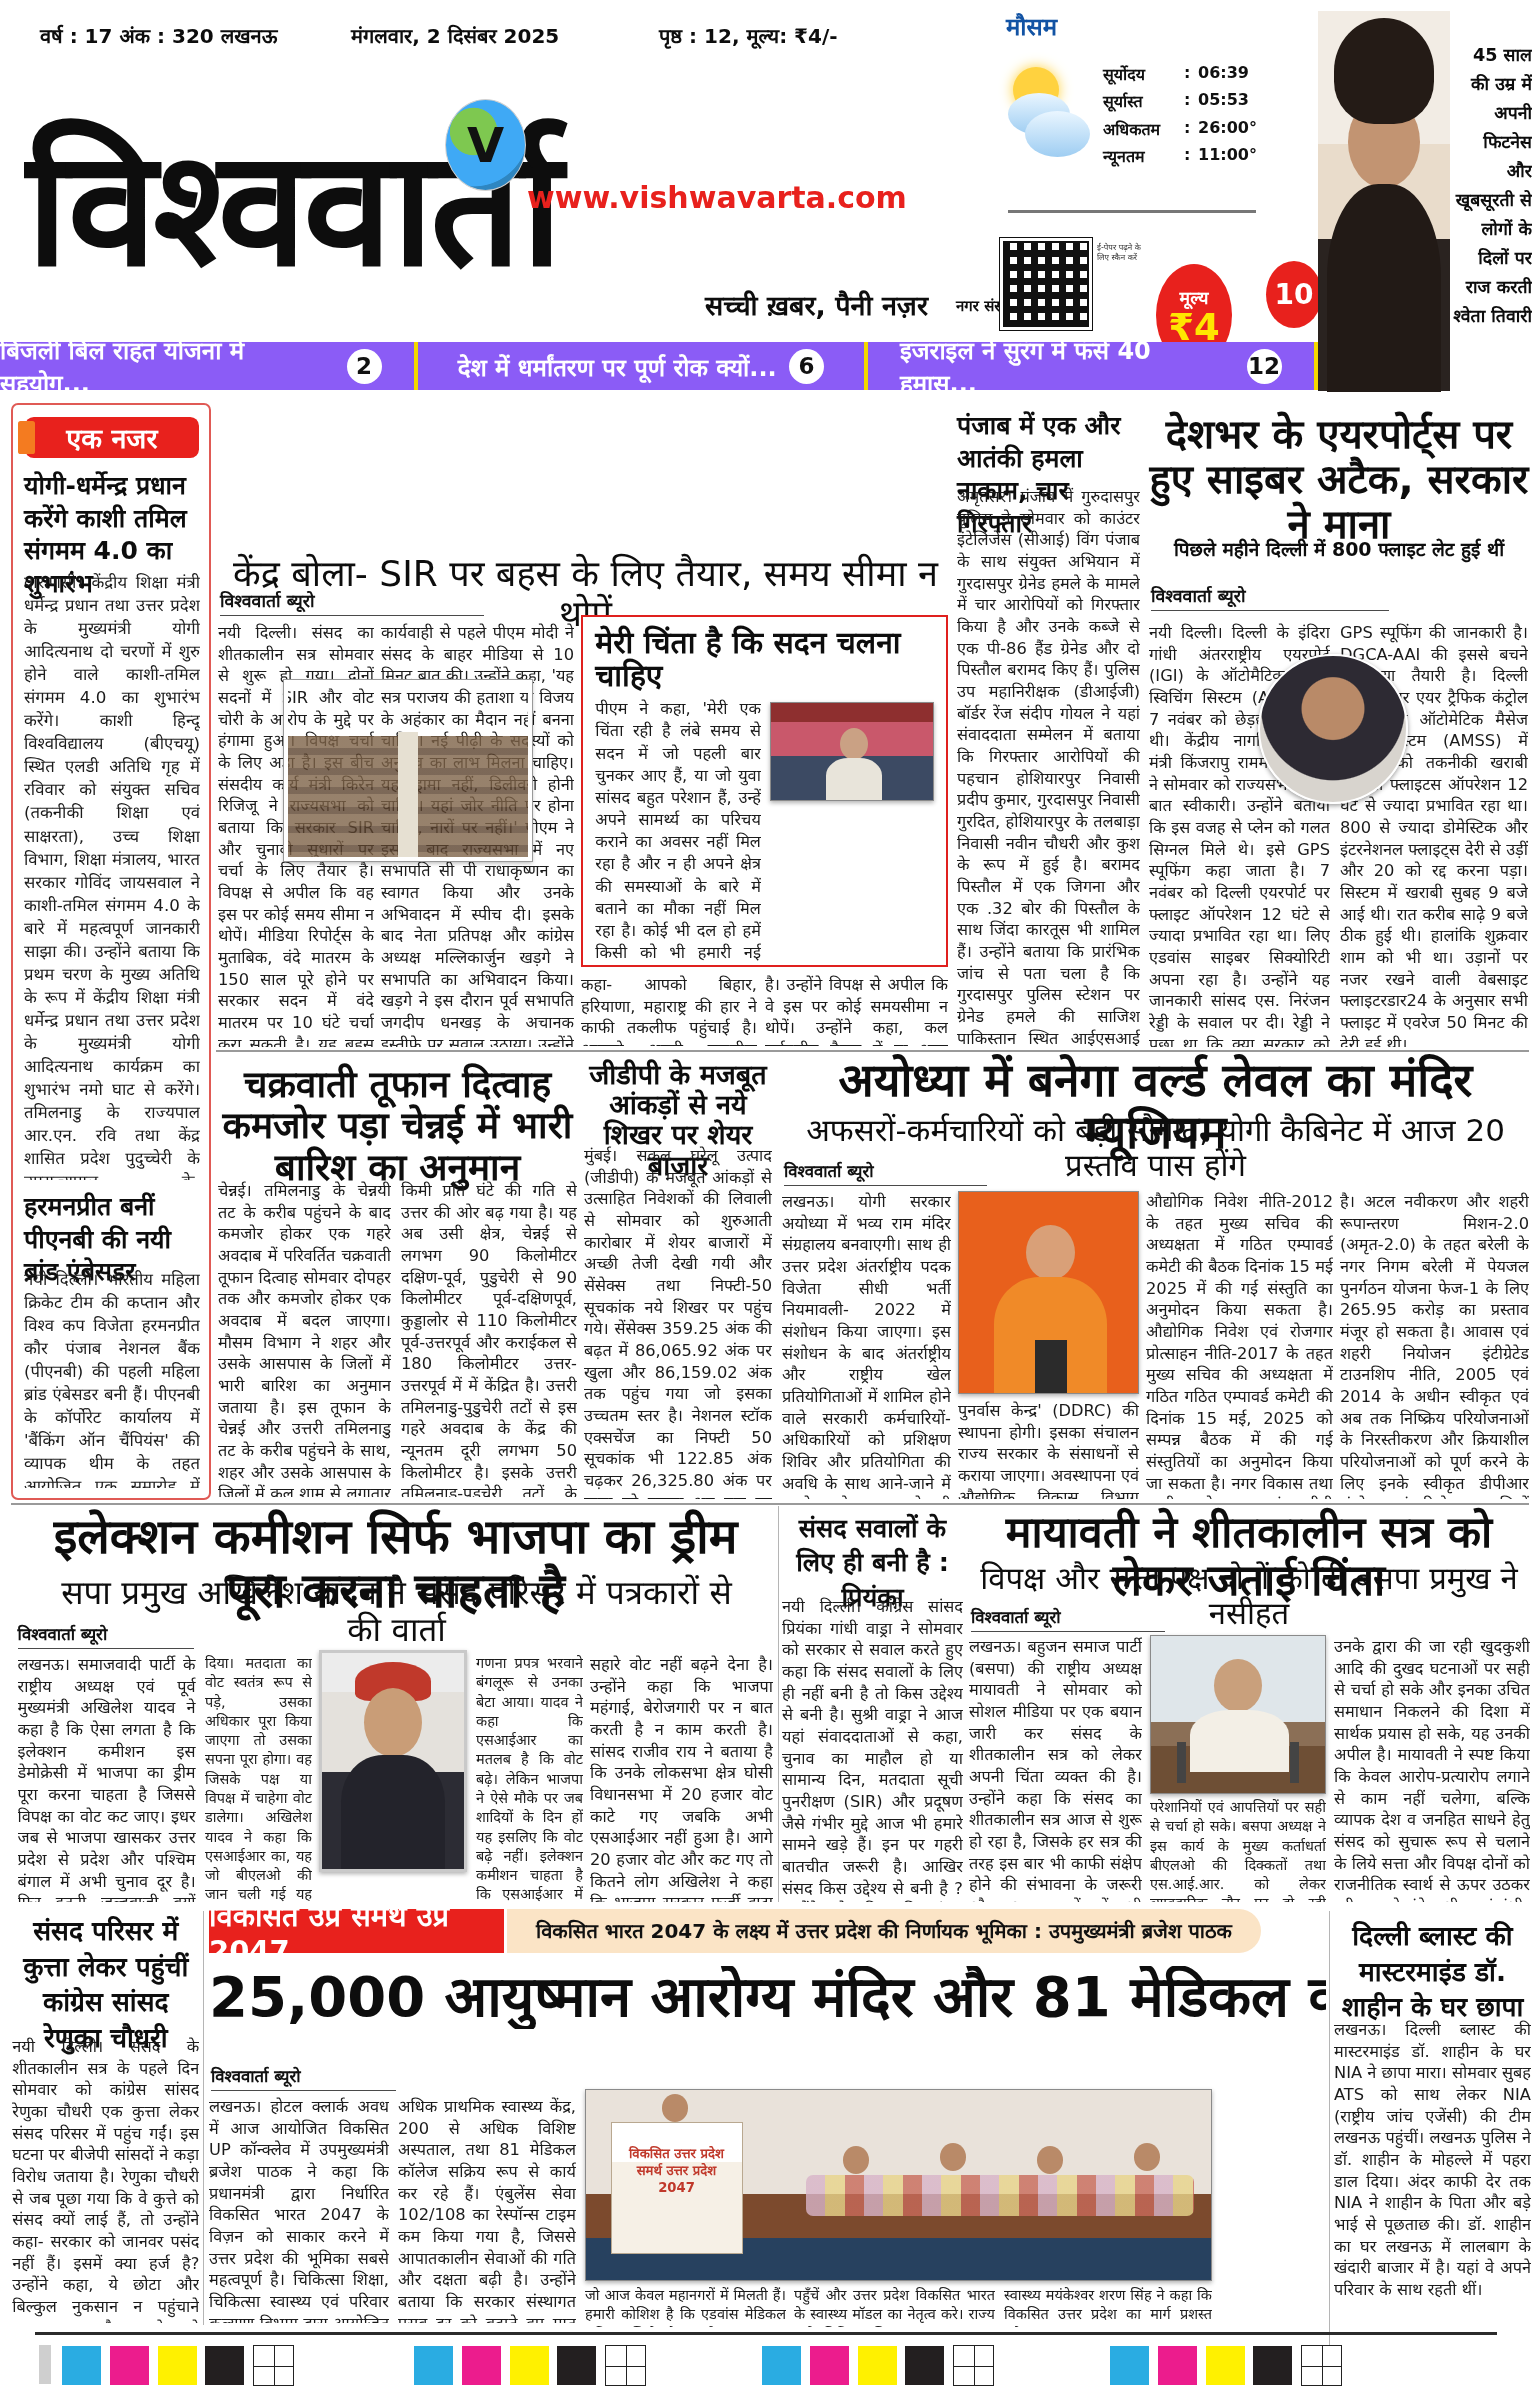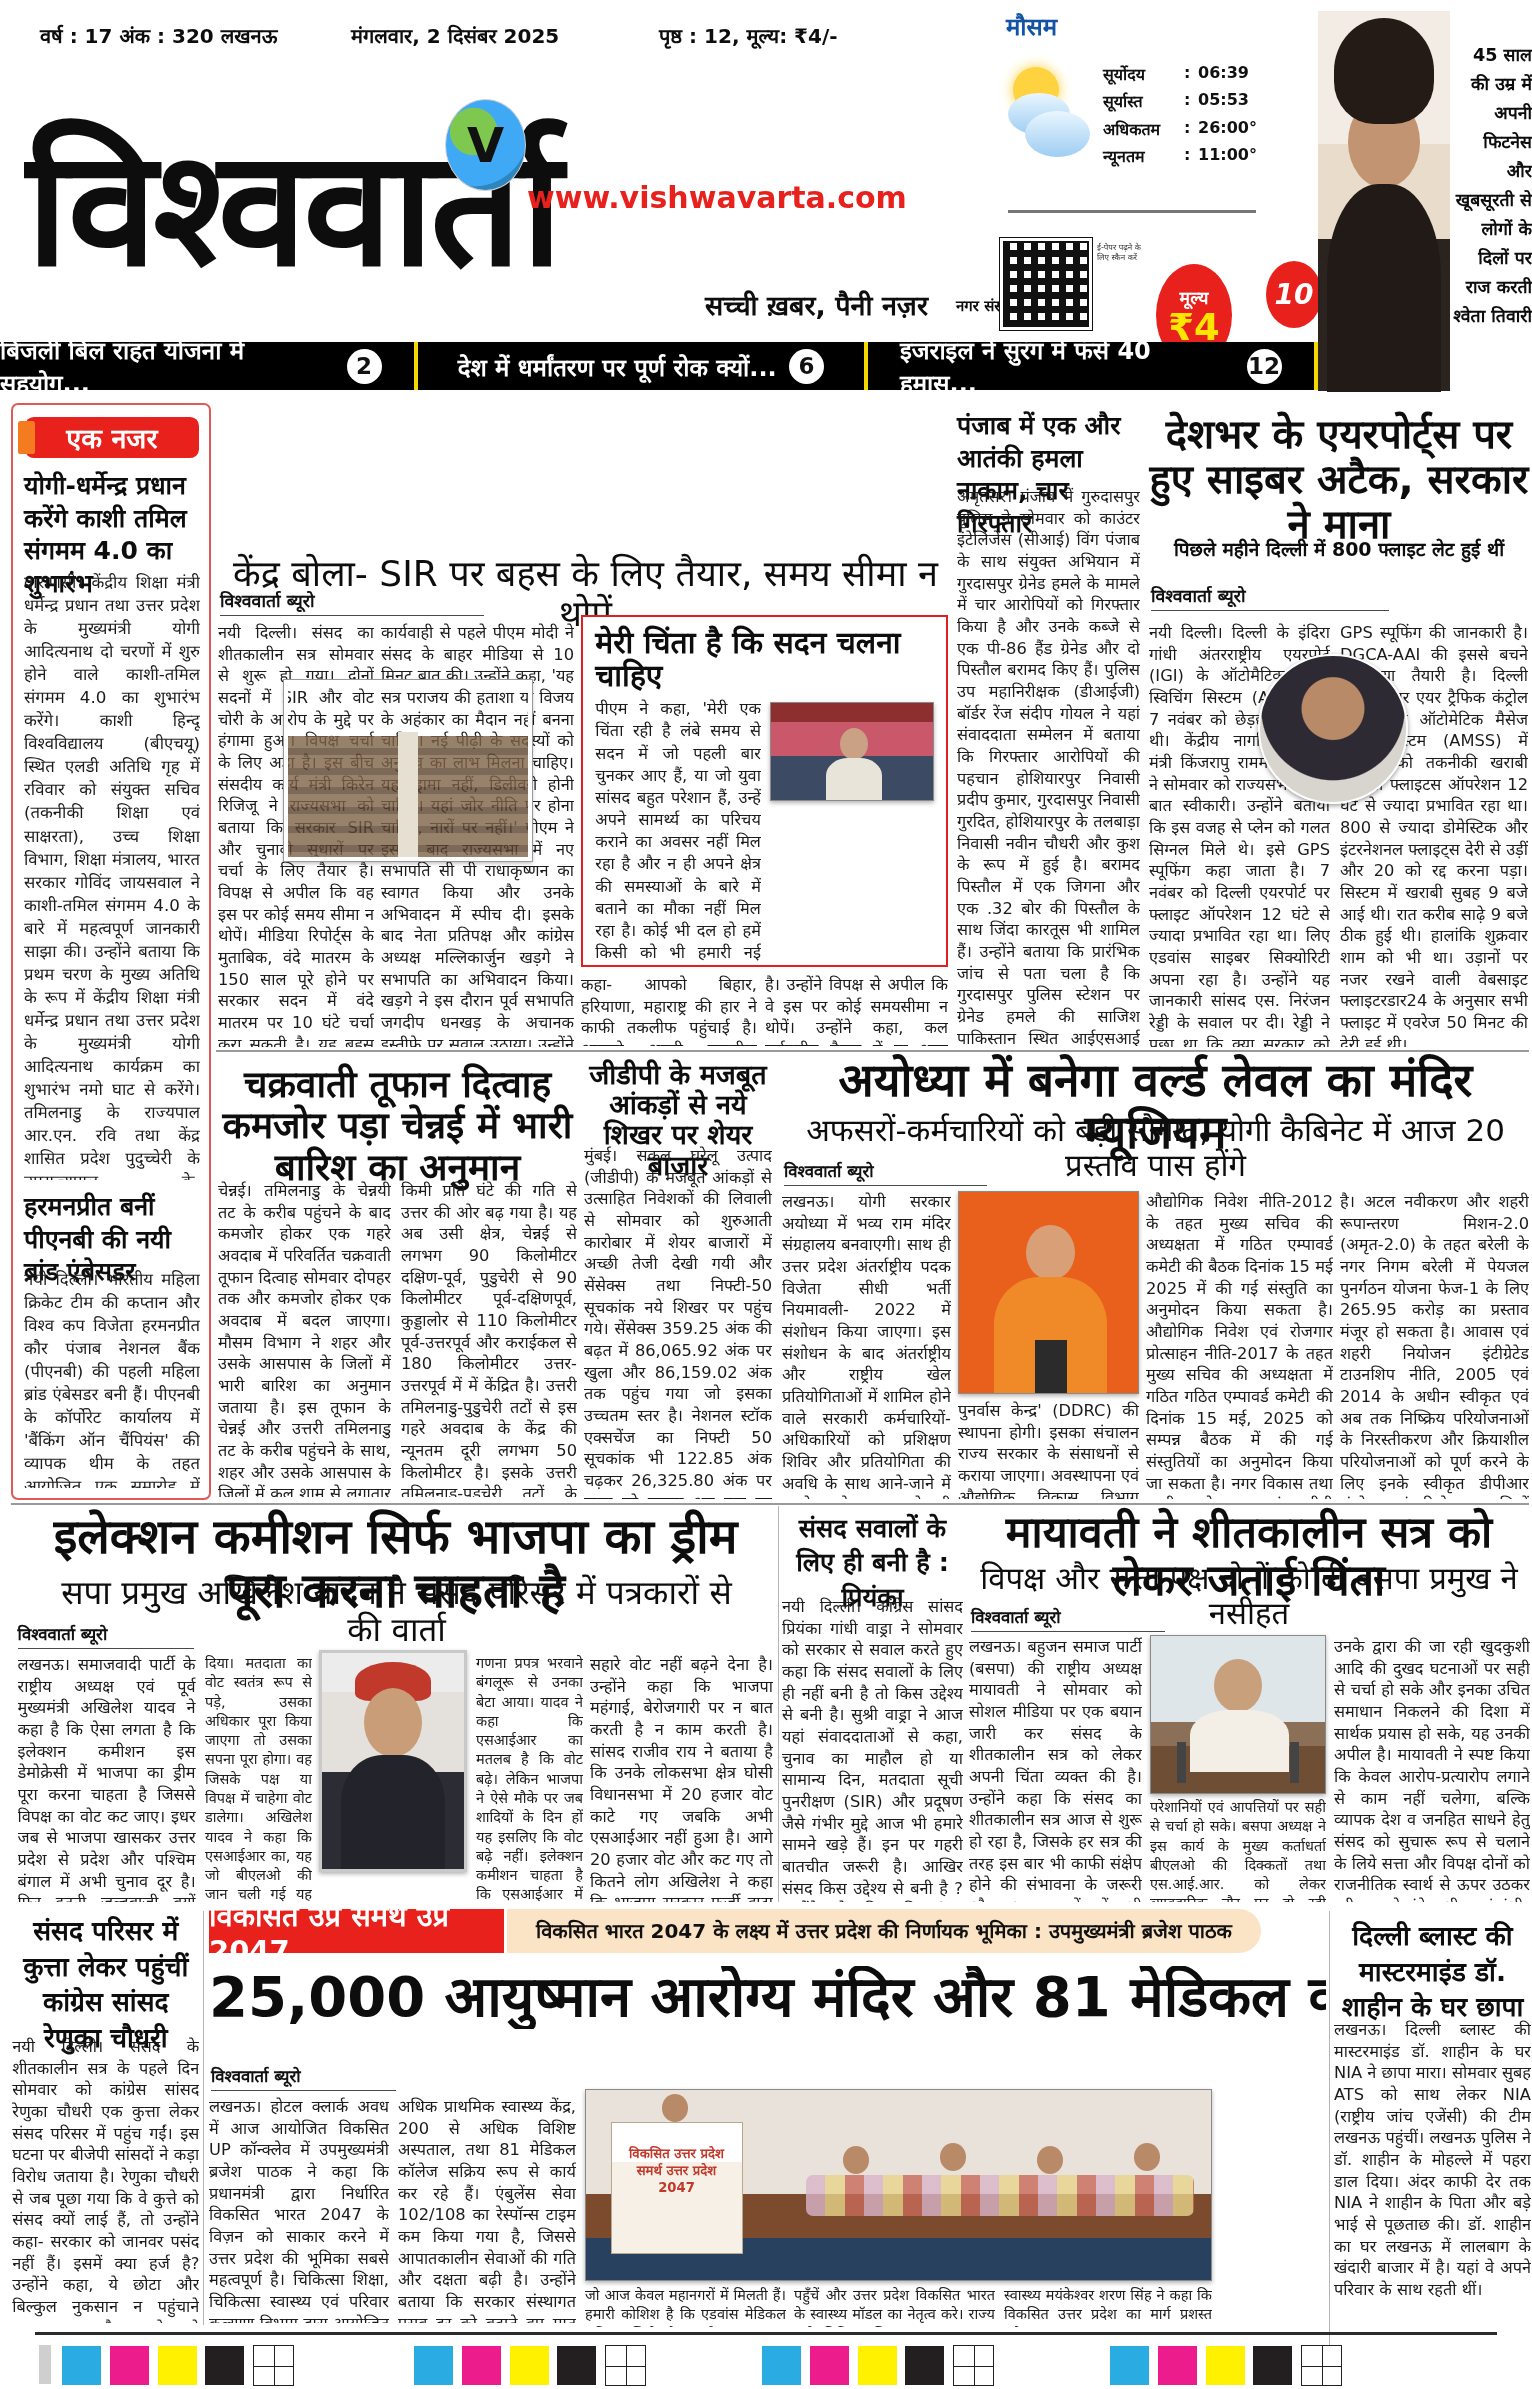--- a/index.html
+++ b/index.html
@@ -9,21 +9,21 @@
   .abs { position:absolute; }
   .hl { font-weight:bold; color:#0d0d0d; line-height:1.12; }
   .center { text-align:center; }
   .body-text { font-size:16.3px; line-height:1.33; text-align:justify; color:#1b1b1b; overflow:hidden; word-break:break-word; }
   .small { font-size:14.5px; }
   .byline { font-weight:bold; font-size:17.6px; color:#111; border-bottom:1.8px solid #4a4a4a; padding-bottom:2.6px; display:inline-block; }
   .photo { border:0.9px solid #8a8a8a; box-shadow:0 1.8px 4.4px rgba(0,0,0,0.3); overflow:hidden; }
   .hrule { background:#9a9a9a; height:1.8px; }
   .vrule { background:#b5b5b5; width:0.9px; }
   
-  .nav { background:#000000; display:flex; align-items:center; color:#fff;gap:32px; }
+  .nav { background:#8b5cf6; display:flex; align-items:center; color:#fff;gap:32px; }
   .nav-item { display:flex; align-items:center; justify-content:center; gap:12.3px; font-weight:bold; font-size:24px; flex:1; height:100%; }
   .nav-badge { width:35px; height:35px; background:#fff; color:#111; border-radius:50%; display:flex; align-items:center; justify-content:center; font-size:23px; font-weight:bold; flex:0 0 auto; }
   .nav-sep { width:4.4px; height:100%; background:#f5d800; flex:0 0 auto; }
   
   .ekbox { border:2.2px solid #e05a55; border-radius:7px; }
   .ekheader { background:#e8211d; border-radius:8.8px; color:#fff; font-weight:bold; font-size:27px; display:flex; align-items:center; justify-content:center; position:relative; }
   .ekheader::before { content:''; position:absolute; left:-7px; top:3.5px; width:17.6px; height:33px; background:#f47b20; border-radius:2.6px; }
   .redbox { border:2.6px solid #e0201e; background:#fff; }
   .band-red { background:#e8211d; color:#fff; font-weight:bold; font-size:29px; display:flex; align-items:center; justify-content:center; }
   .band-beige { background:#fbe4c6; color:#111; font-weight:bold; font-size:20px; display:flex; align-items:center; justify-content:center; border-radius:0 23px 23px 0; text-align:center; line-height:1.1; }
@@ -98,21 +98,21 @@
   <div class="abs" style="left:1050px;top:296px;font-size:10.6px;color:#333;">●●</div>
 
   <div class="abs qr" style="left:1000px;top:238px;width:92px;height:92px;"></div>
   <div class="abs" style="left:1097px;top:243px;width:49px;font-size:8px;color:#333;line-height:1.3;">ई-पेपर पढ़ने के लिए स्कैन करें</div>
 
   <div class="abs" style="left:1156px;top:264px;width:76px;height:102px;background:#e8211d;border-radius:50%;display:flex;flex-direction:column;align-items:center;justify-content:center;">
     <div style="color:#fff;font-weight:bold;font-size:17.6px;">मूल्य</div>
     <div style="color:#ffe600;font-weight:bold;font-size:37px;line-height:1;">₹4</div>
   </div>
 
-  <div class="abs" style="left:1266px;top:261px;width:56px;height:67px;background:#e8211d;border-radius:50%;display:flex;align-items:center;justify-content:center;color:#fff;font-weight:bold;font-size:28px;font-style:italic;">10</div>
+  <div class="abs" style="left:1266px;top:261px;width:56px;height:67px;background:#e8211d;border-radius:50%;display:flex;align-items:center;justify-content:center;color:#fff;font-weight:bold;font-size:28px;">10</div>
 
   <div class="abs" style="left:1318px;top:10.6px;width:132px;height:380px;background:linear-gradient(180deg,#f2ece4 0 35%,#e9dccb 35% 60%,#2a2320 60%);">
     <div class="p-head" style="left:30px;top:85px;width:72px;height:92px;background:#c29472;"></div>
     <div class="abs" style="left:16px;top:7px;width:100px;height:106px;border-radius:50% 50% 40% 40%;background:#241b16;"></div>
     <div class="abs" style="left:8.8px;top:173px;width:114px;height:208px;border-radius:45% 45% 0 0;background:#221a16;"></div>
   </div>
   <div class="abs hl" style="left:1453px;top:41px;width:79px;font-size:17.6px;line-height:1.65;text-align:right;">45 साल की उम्र में अपनी फिटनेस और खूबसूरती से लोगों के दिलों पर राज करती श्वेता तिवारी</div>
 
   <div class="abs nav" style="left:0;top:342px;width:1318px;height:48px;">
     <div class="nav-item">

